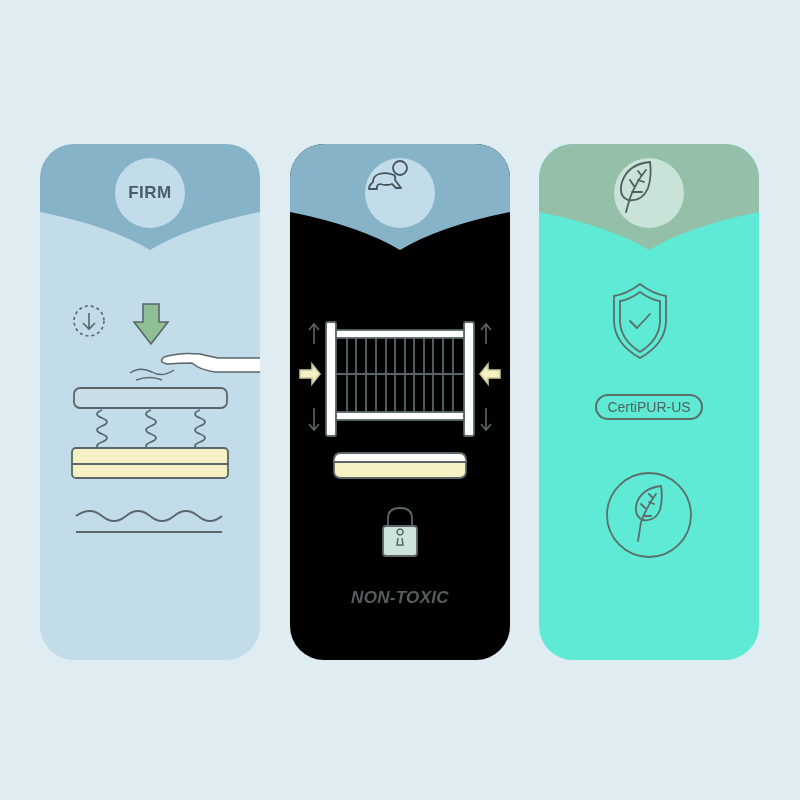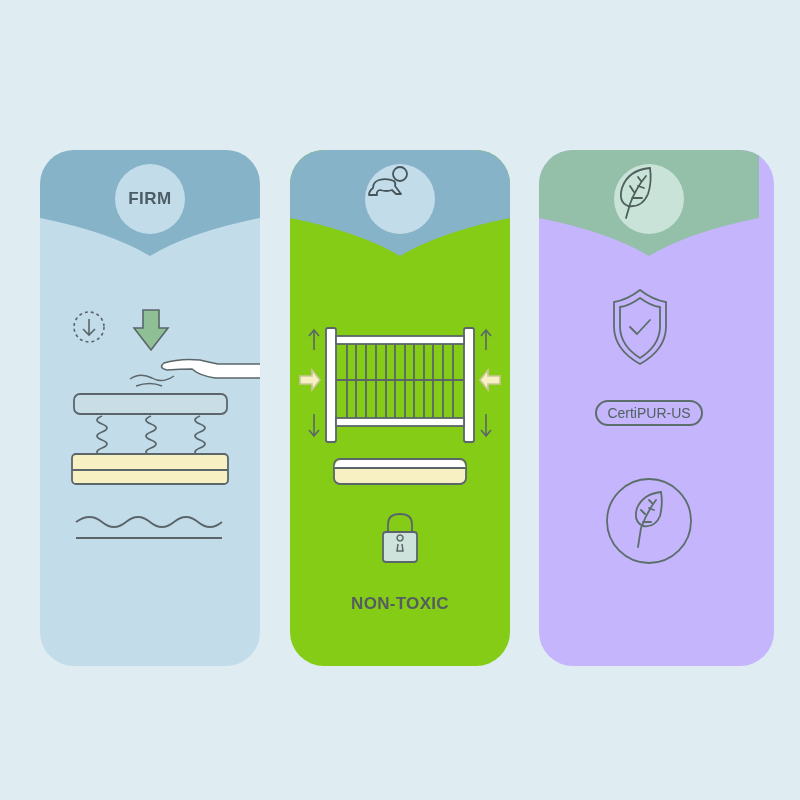--- a/index.html
+++ b/index.html
@@ -1,21 +1,21 @@
 <!DOCTYPE html>
 <html><head>
 <meta charset="utf-8">
 <style>
   html,body{margin:0;padding:0;}
   body{width:800px;height:800px;background:#dfedf3;position:relative;overflow:hidden;font-family:"Liberation Sans",sans-serif;}
-  .card{position:absolute;top:150px;width:220px;height:516px;border-radius:34px;overflow:hidden;}
+  .card{position:absolute;top:144px;width:220px;height:516px;border-radius:34px;overflow:hidden;}
   .card svg{position:absolute;left:0;top:0;}
   .c1{left:40px;background:#c3dcea;}
-  .c2{left:290px;background:#84cc16;}
-  .c3{left:539px;background:#c4b5fd;padding-left:15px;}
+  .c2{left:290px;background:#000000;font-style:italic;}
+  .c3{left:539px;background:#5eead4;}
   .header{position:absolute;left:0;top:0;width:220px;height:110px;}
   .badge{position:absolute;left:75px;top:14px;width:70px;height:70px;border-radius:50%;display:flex;align-items:center;justify-content:center;}
   .badge-text{font-size:17px;font-weight:bold;color:#4b5e66;letter-spacing:0.5px;}
   .label{position:absolute;left:0;width:220px;text-align:center;top:444px;font-size:17px;font-weight:bold;color:#555d5f;letter-spacing:0.3px;}
   .pill{position:absolute;left:56px;top:250px;width:108px;height:26px;border:2px solid #5b6e6a;border-radius:14px;box-sizing:border-box;display:flex;align-items:center;justify-content:center;font-size:14px;color:#4f625e;}
 </style>
 </head>
 <body>
 
 <div class="card c1">

